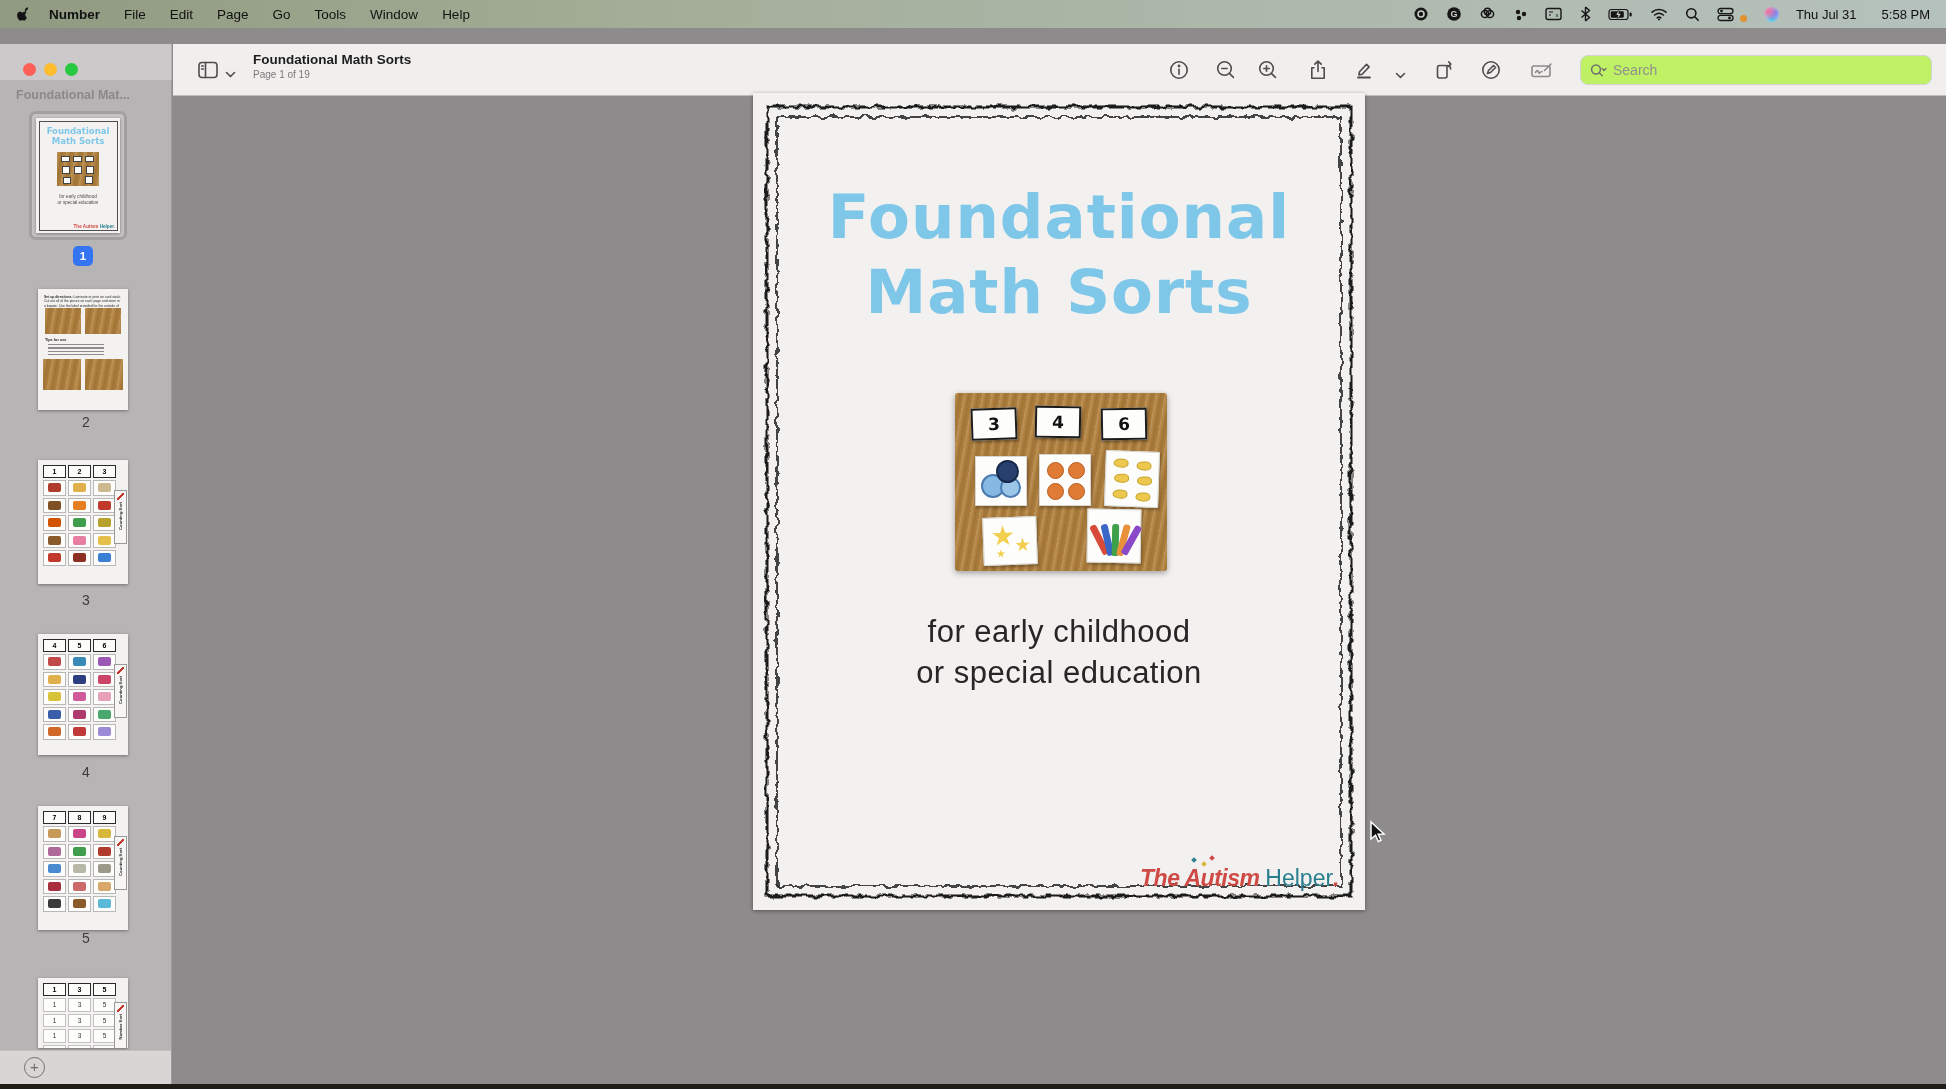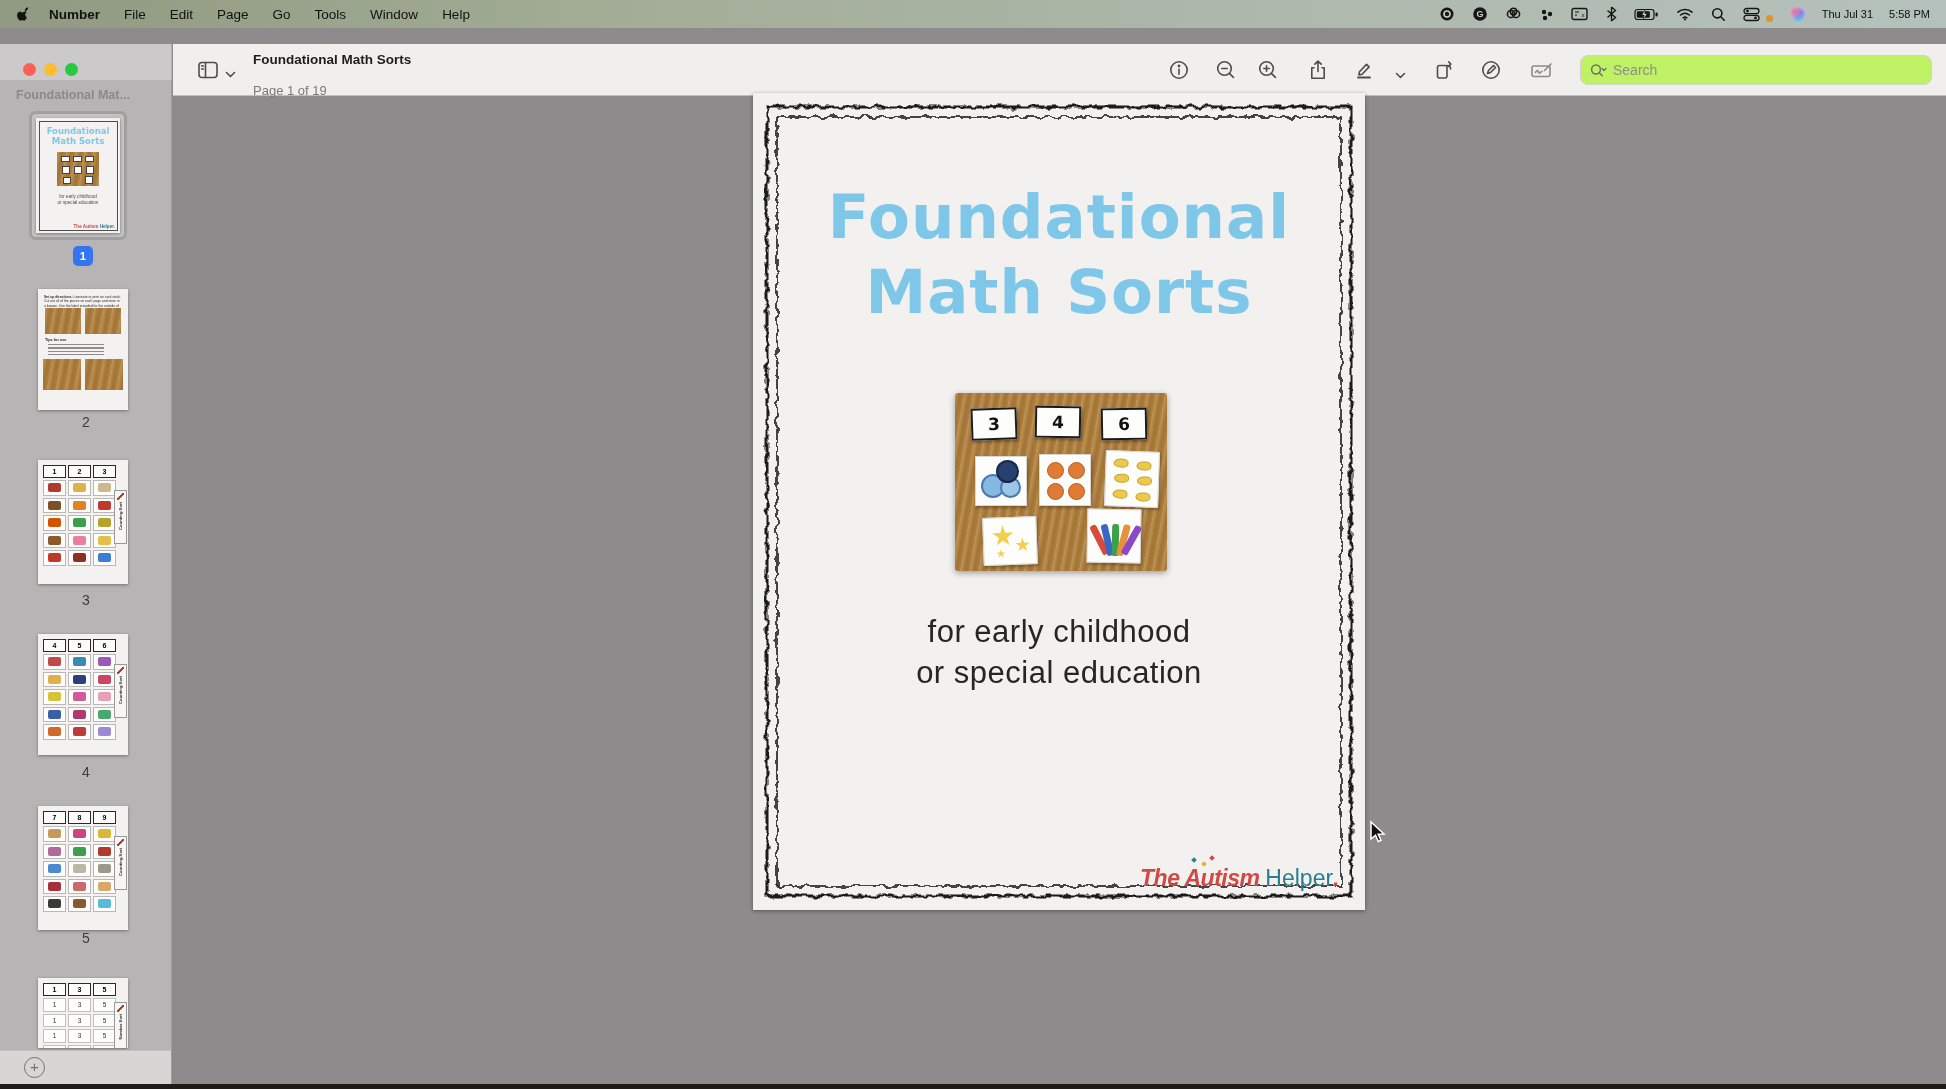--- a/index.html
+++ b/index.html
@@ -8,38 +8,38 @@
 
   
   #menubar { position:absolute; left:0; top:0; width:1946px; height:28px;
     background:linear-gradient(90deg,#8f9a80 0%,#a2ac95 30%,#adb7aa 62%,#b5c1bc 100%);
     display:flex; align-items:center; padding:0 16px; font-size:13.5px; color:#121212; }
   #menu-items { display:flex; align-items:center; gap:24px; margin-left:18px; }
   #menu-items span { white-space:nowrap; cursor:default; }
   #menu-items span:first-child { font-weight:700; }
   #menu-right { margin-left:auto; display:flex; align-items:center; gap:17px; }
   #menu-right .sic { display:flex; align-items:center; }
-  #clock { display:flex; gap:16px; font-size:11px; color:#101010;align-items:flex-end; }
+  #clock { display:flex; gap:25px; font-size:13px; color:#101010;align-items:flex-end; }
   .siri-ball { width:15px; height:15px; border-radius:50%;
     background:radial-gradient(circle at 30% 30%,#f06aa0,transparent 62%),
                radial-gradient(circle at 72% 38%,#6a7df0,transparent 62%),
                radial-gradient(circle at 50% 78%,#3fc8e8,transparent 66%),#dcd9ec; }
   .cc-dot { width:7px; height:7px; border-radius:50%; background:#e0922e; margin-left:-11px; margin-top:8px; }
 
   
   #titlebar { position:absolute; left:0; top:44px; width:1946px; height:52px;text-decoration:underline; }
   #tb-sidebar { position:absolute; left:0; top:0; width:172px; height:52px; background:#cbc9c9;
     border-right:1px solid #b2b0b0; border-bottom:1px solid #bab8b8; display:flex; align-items:center; padding-left:23px; gap:8px; }
   .tlight { width:13px; height:13px; border-radius:50%; }
   #tb-main { position:absolute; left:173px; top:0; width:1773px; height:52px; background:#f1efee; border-bottom:1px solid #c0bebd; }
   .tbi { position:absolute; top:15px; width:22px; height:22px; cursor:default; }
   .tbi svg { stroke:#4e4c4c; fill:none; stroke-width:1.6; stroke-linecap:round; stroke-linejoin:round; }
   #win-title { position:absolute; left:80px; top:8px; }
   #win-title .t { font-size:13.5px; font-weight:700; color:#1d1d1d; }
-  #win-title .s { font-size:13px; color:#7b7979; margin-top:16px; }
+  #win-title .s { font-size:10px; color:#7b7979; margin-top:2px; }
   #search-field { position:absolute; left:1407px; top:11px; width:352px; height:30px; background:#bef264;
     border:1px solid #d4d2d1; border-radius:8px; display:flex; align-items:center; padding:0 9px; gap:5px; }
   #search-field input { border:none; outline:none; background:transparent; font-size:14px; color:#3a3a3a; width:280px; }
   #search-field input::placeholder { color:#908e8e; }
 
   
   #sidebar { position:absolute; left:0; top:80px; width:172px; height:1004px; background:#b6b4b4; border-right:1px solid #9e9c9c; }
   #sb-docname { position:absolute; left:16px; top:8px; width:148px; font-size:12.5px; font-weight:700; color:#8b8989;
     white-space:nowrap; overflow:hidden; }
   .thumb-page { position:absolute; background:#f3f2f1; box-shadow:0 1px 3px rgba(0,0,0,.38); cursor:pointer; }

